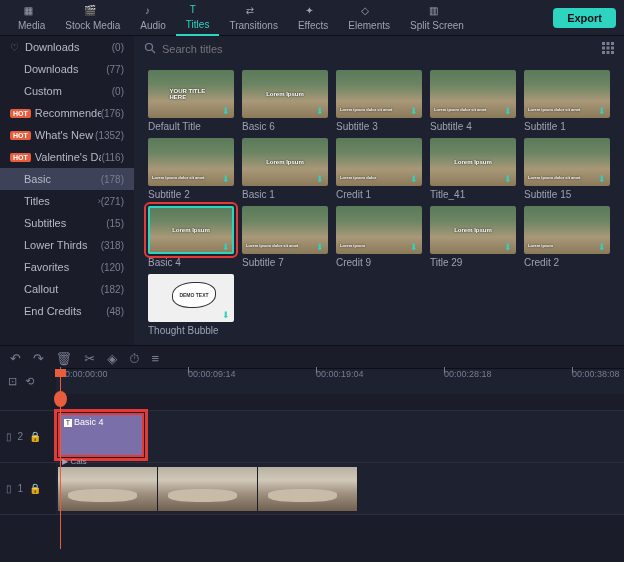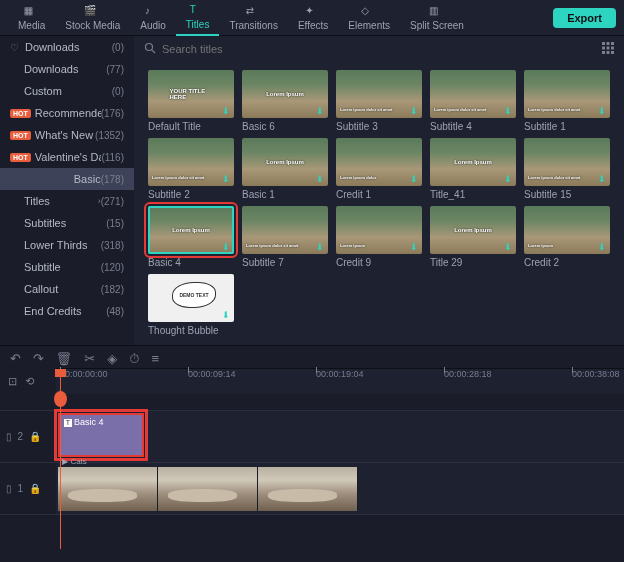--- a/index.html
+++ b/index.html
@@ -6,21 +6,21 @@
 body { width: 624px; height: 562px; background: #1a1d29; font-family: Arial, sans-serif; color: #c0c3cc; font-size: 11px; overflow: hidden; }
 .topbar { display: flex; align-items: center; height: 36px; background: #1e2130; padding: 0 8px; border-bottom: 1px solid #0d0f17; }
 .top-tab { display: flex; flex-direction: column; align-items: center; padding: 4px 10px; color: #9da2b3; cursor: pointer; font-size: 10px; gap: 1px; }
 .top-tab.active { color: #2dd4bf; border-bottom: 2px solid #2dd4bf; }
 .top-icon { width: 16px; height: 14px; }
 .spacer { flex: 1; }
 .export-btn { background: #2dd4bf; color: #0d0f17; border: none; padding: 4px 14px; border-radius: 4px; font-weight: bold; font-size: 11px; cursor: pointer; }
 .main { display: flex; height: 309px; }
 .sidebar { width: 138px; background: #1a1d29; overflow-y: auto; }
 .side-item { display: flex; align-items: center; padding: 5px 10px; font-size: 11px; color: #b5b9c7; cursor: pointer; }
-.side-item.active { background: #3d4258; text-align: right; }
+.side-item.active { background: #3d4258; }
 .side-label { flex: 1; white-space: nowrap; overflow: hidden; }
 .side-count { color: #787d8f; font-size: 10px; }
 .side-indent { padding-left: 24px; }
 .heart { color: #787d8f; margin-right: 6px; font-size: 10px; }
 .hot-badge { background: #e95d3c; color: white; font-size: 7px; padding: 1px 3px; border-radius: 2px; margin-right: 4px; font-weight: bold; }
 .chevron { color: #787d8f; font-size: 9px; margin-left: 3px; }
 .content { flex: 1; background: #1e2130; display: flex; flex-direction: column; }
 .search-row { display: flex; align-items: center; padding: 6px 10px; gap: 6px; }
 .search-icon { color: #787d8f; }
 .search-input { flex: 1; background: transparent; border: none; color: #c0c3cc; font-size: 11px; outline: none; }
@@ -159,21 +159,21 @@
     <span class="side-count">(15)</span>
   </div>
       <div class="side-item side-indent">
 
     <span class="side-label">Lower Thirds</span>
 
     <span class="side-count">(318)</span>
   </div>
       <div class="side-item side-indent">
 
-    <span class="side-label">Subtitle</span>
+    <span class="side-label">Favorites</span>
 
     <span class="side-count">(120)</span>
   </div>
       <div class="side-item side-indent">
 
     <span class="side-label">Callout</span>
 
     <span class="side-count">(182)</span>
   </div>
       <div class="side-item side-indent">

